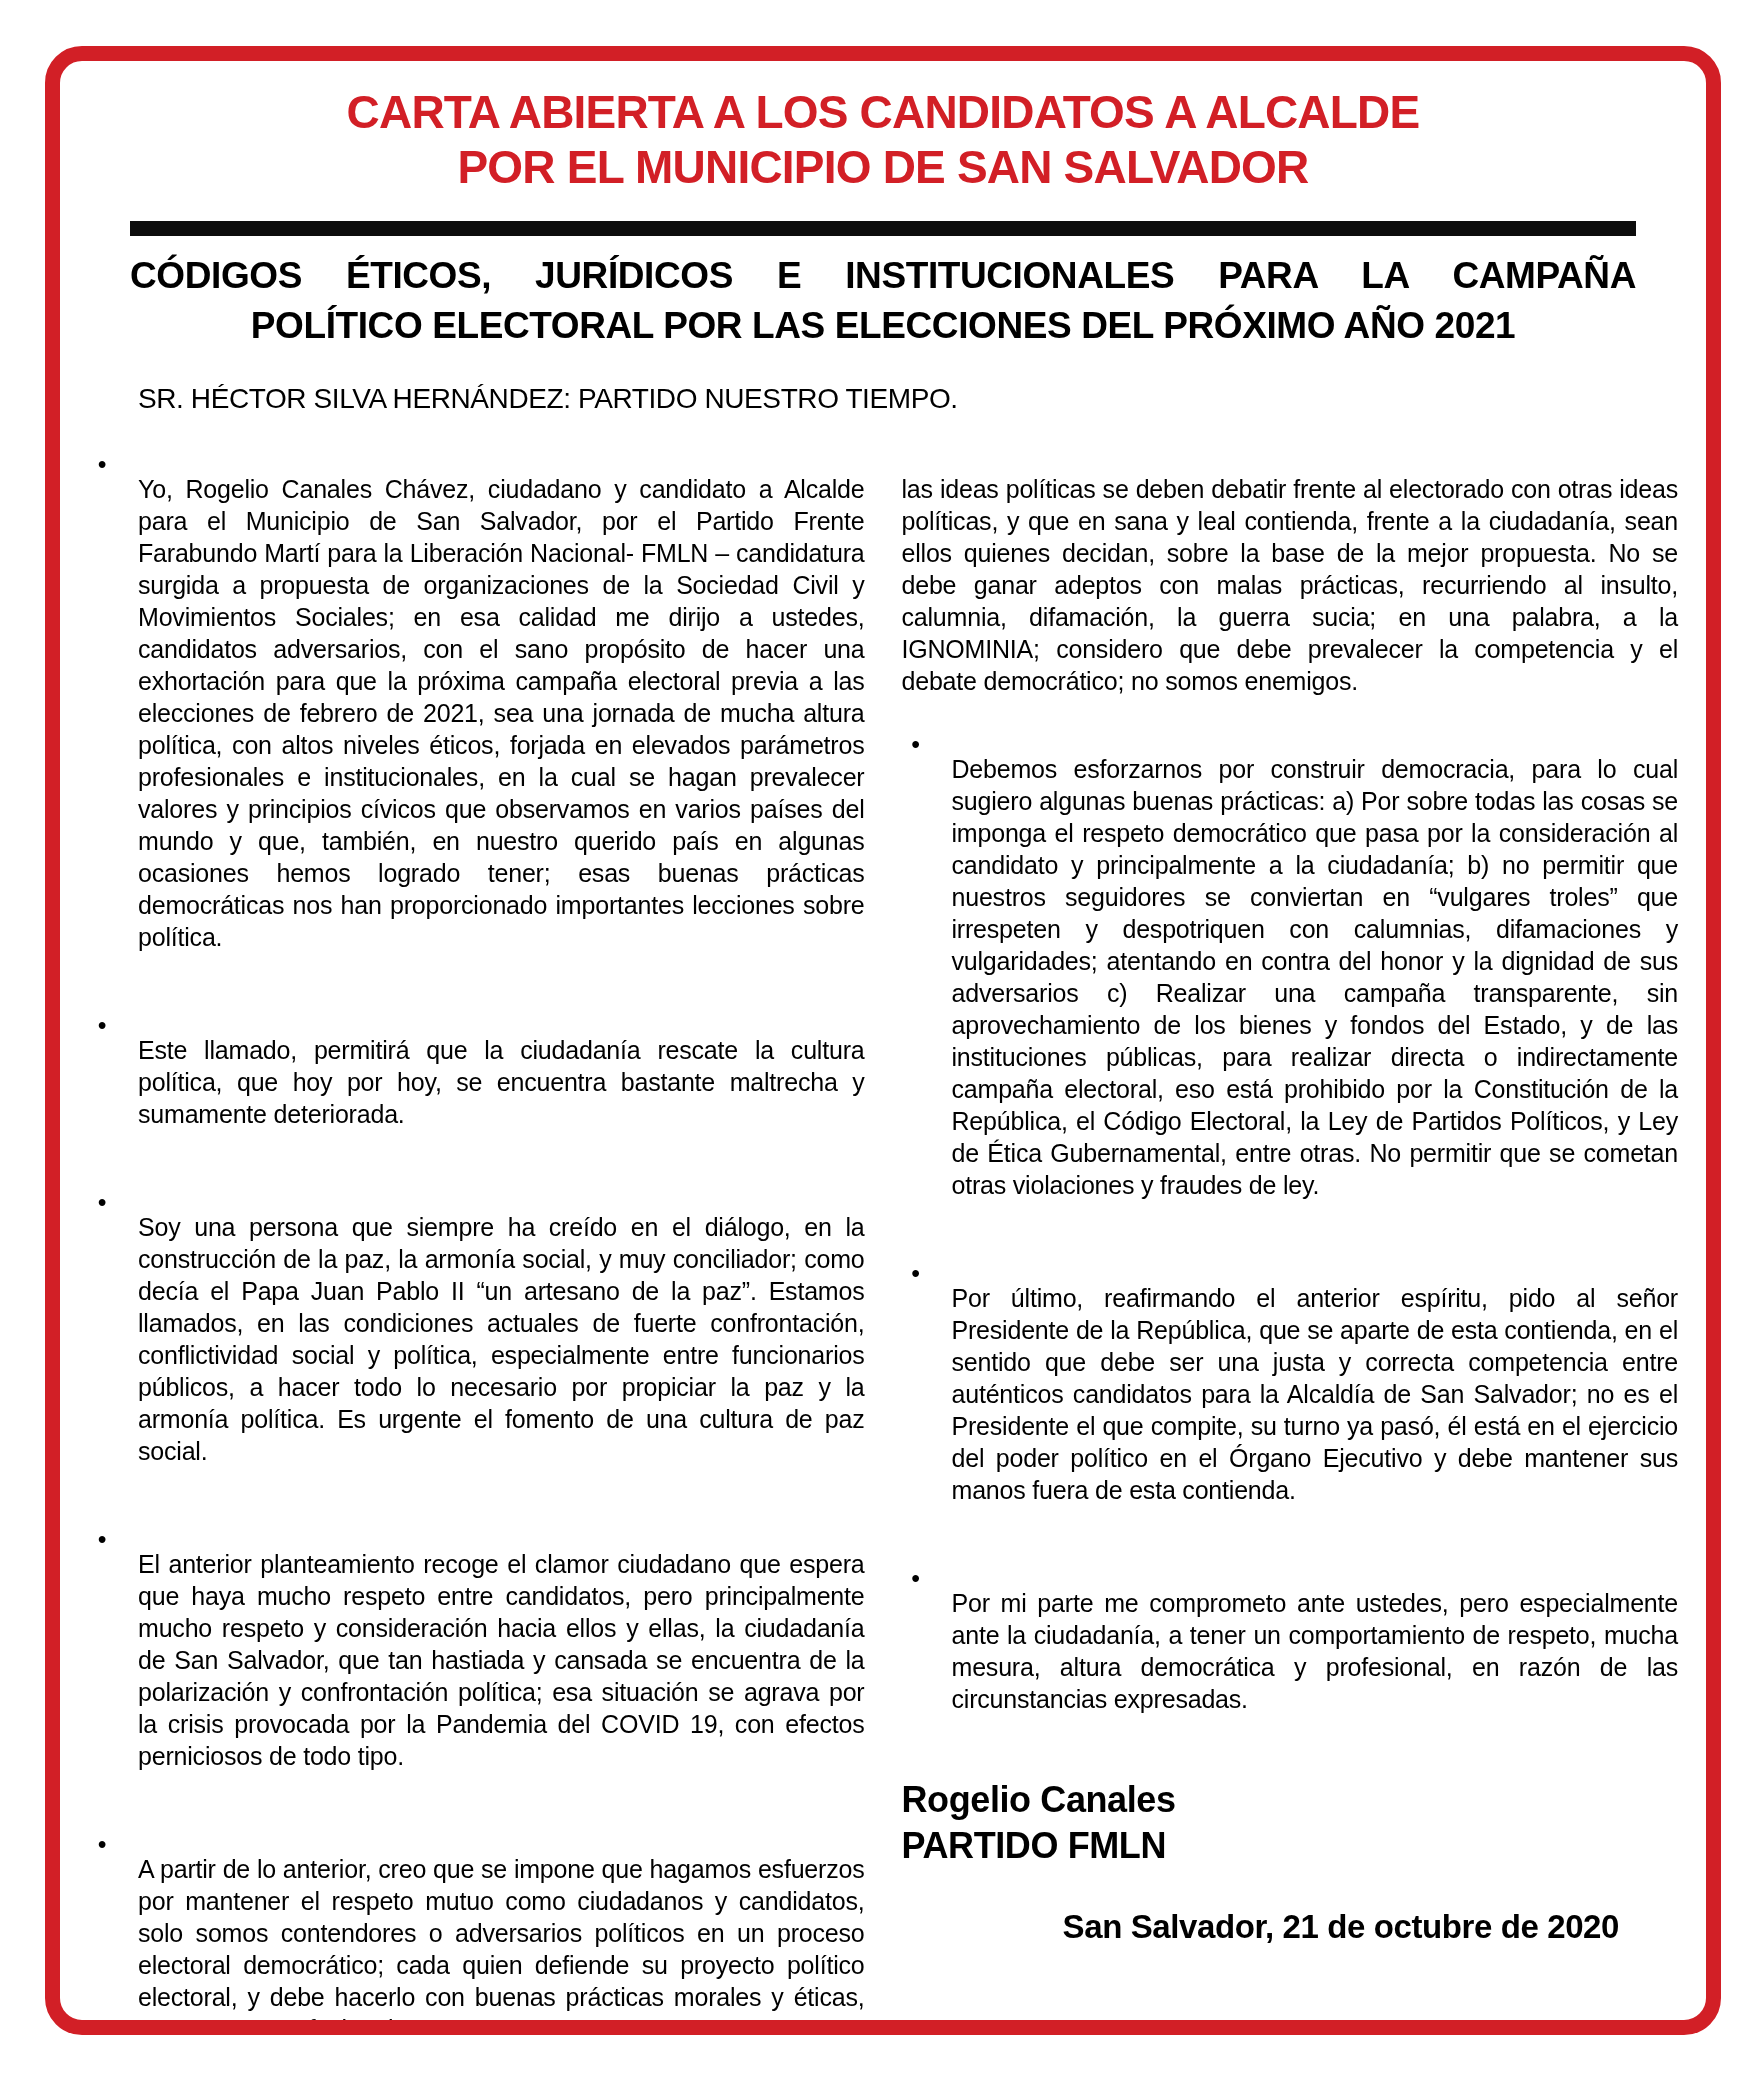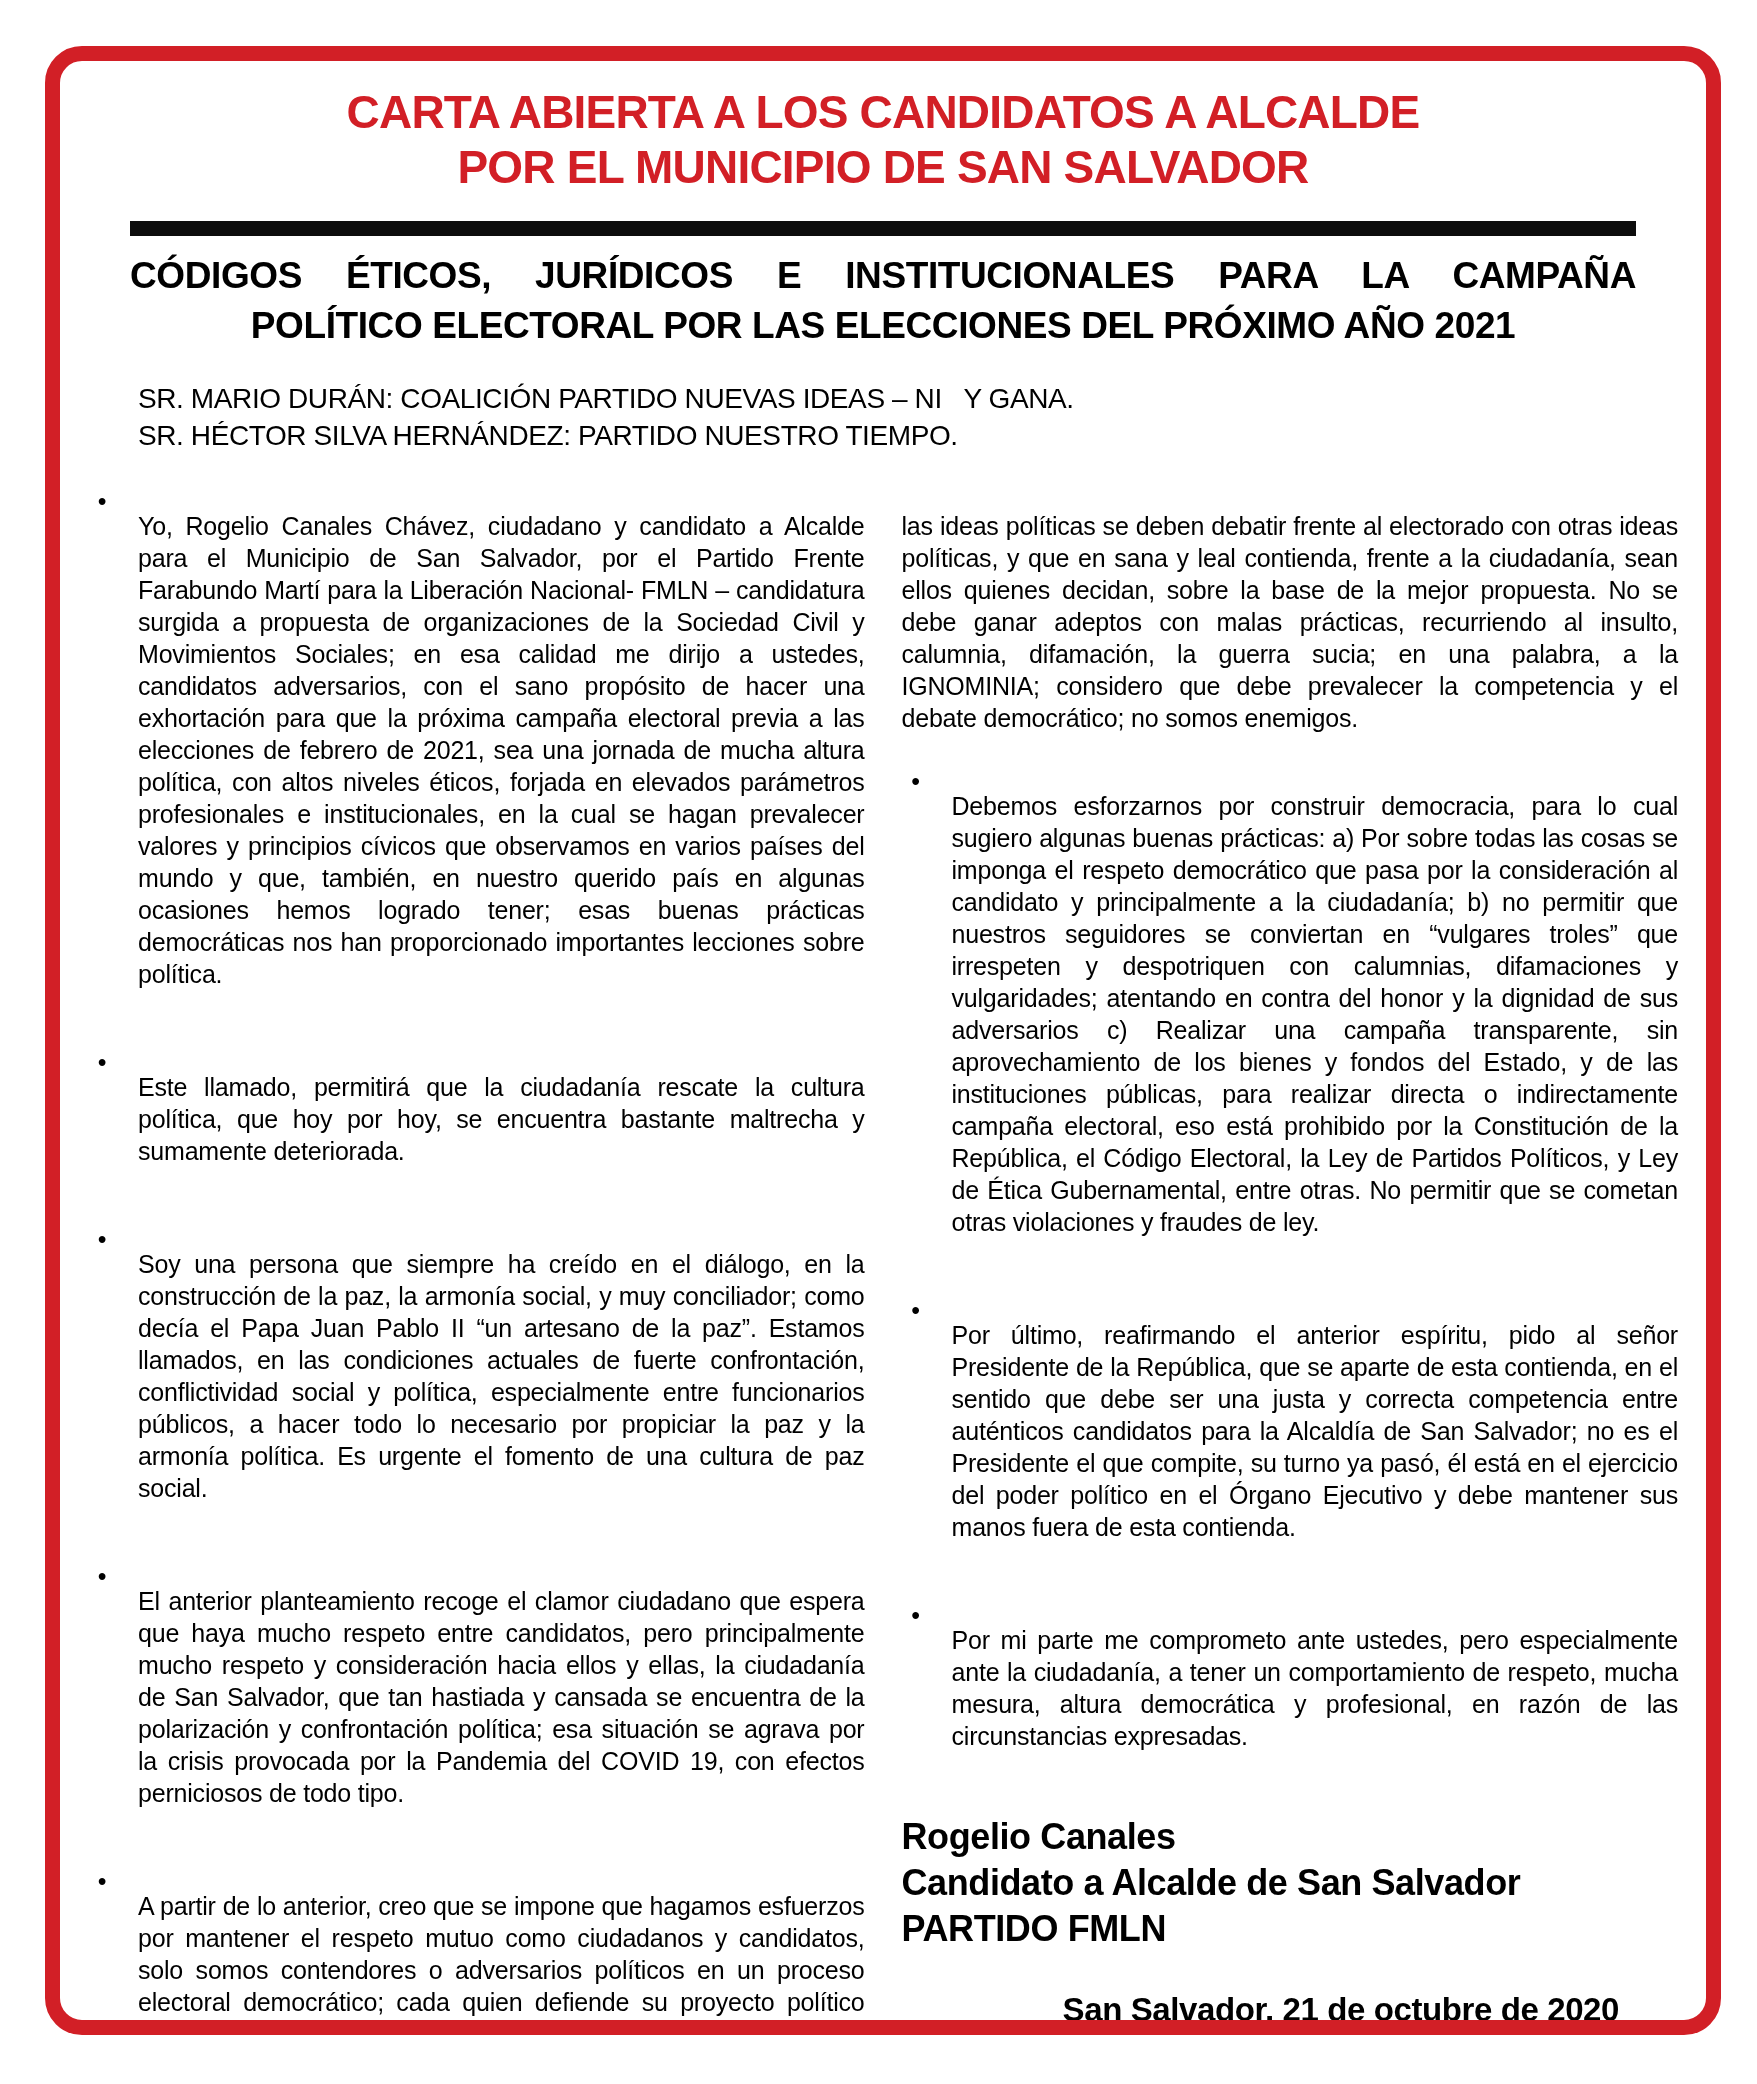--- a/index.html
+++ b/index.html
@@ -48,21 +48,20 @@
   </h1>
 
   <div class="rule"></div>
 
   <div class="subtitle">
     <div class="l1">CÓDIGOS ÉTICOS, JURÍDICOS E INSTITUCIONALES PARA LA CAMPAÑA</div>
     <div class="l2">POLÍTICO ELECTORAL POR LAS ELECCIONES DEL PRÓXIMO AÑO 2021</div>
   </div>
 
   <div class="addressees">
-    <div>SR. MARIO DURÁN: COALICIÓN PARTIDO NUEVAS IDEAS – NI   Y GANA.</div>
     <div>SR. HÉCTOR SILVA HERNÁNDEZ: PARTIDO NUESTRO TIEMPO.</div>
   </div>
 
   <div class="columns">
 
     <div class="col">
       <div class="bullet">
         <span class="marker">•</span>
         <p class="btext">Yo, Rogelio Canales Chávez, ciudadano  y candidato a Alcalde para el Municipio de San Salvador, por el Partido Frente Farabundo Martí para la Liberación Nacional- FMLN – candidatura surgida a propuesta de organizaciones de la Sociedad Civil y Movimientos Sociales; en esa calidad me dirijo a ustedes, candidatos adversarios, con el sano propósito de hacer una exhortación para que la próxima campaña electoral previa a las elecciones de febrero de 2021, sea una jornada de mucha altura política, con altos niveles éticos, forjada en elevados parámetros profesionales e institucionales, en la cual se hagan prevalecer valores y principios cívicos que observamos en varios países del mundo y que, también,  en nuestro querido país en algunas ocasiones hemos logrado tener; esas buenas prácticas democráticas nos han proporcionado importantes lecciones sobre política.</p>
       </div>
@@ -95,21 +94,20 @@
         <span class="marker">•</span>
         <p class="btext">Por último, reafirmando el anterior espíritu, pido al señor Presidente de la República, que se aparte de esta contienda, en el sentido que debe ser una justa y correcta competencia entre auténticos candidatos para la Alcaldía de San Salvador; no es el Presidente el que compite, su turno ya pasó, él está en el ejercicio del poder político en el Órgano Ejecutivo y debe mantener sus manos fuera de esta contienda.</p>
       </div>
       <div class="bullet">
         <span class="marker">•</span>
         <p class="btext">Por mi  parte me comprometo  ante  ustedes, pero especialmente ante la ciudadanía, a tener un comportamiento de respeto, mucha mesura, altura democrática y profesional, en razón de las circunstancias expresadas.</p>
       </div>
 
       <div class="signature">
         <div>Rogelio Canales</div>
-        <div>Candidato a Alcalde de San Salvador</div>
         <div>PARTIDO FMLN</div>
       </div>
 
       <div class="date">San Salvador, 21 de octubre de 2020</div>
     </div>
 
   </div>
 </div>
 
 

